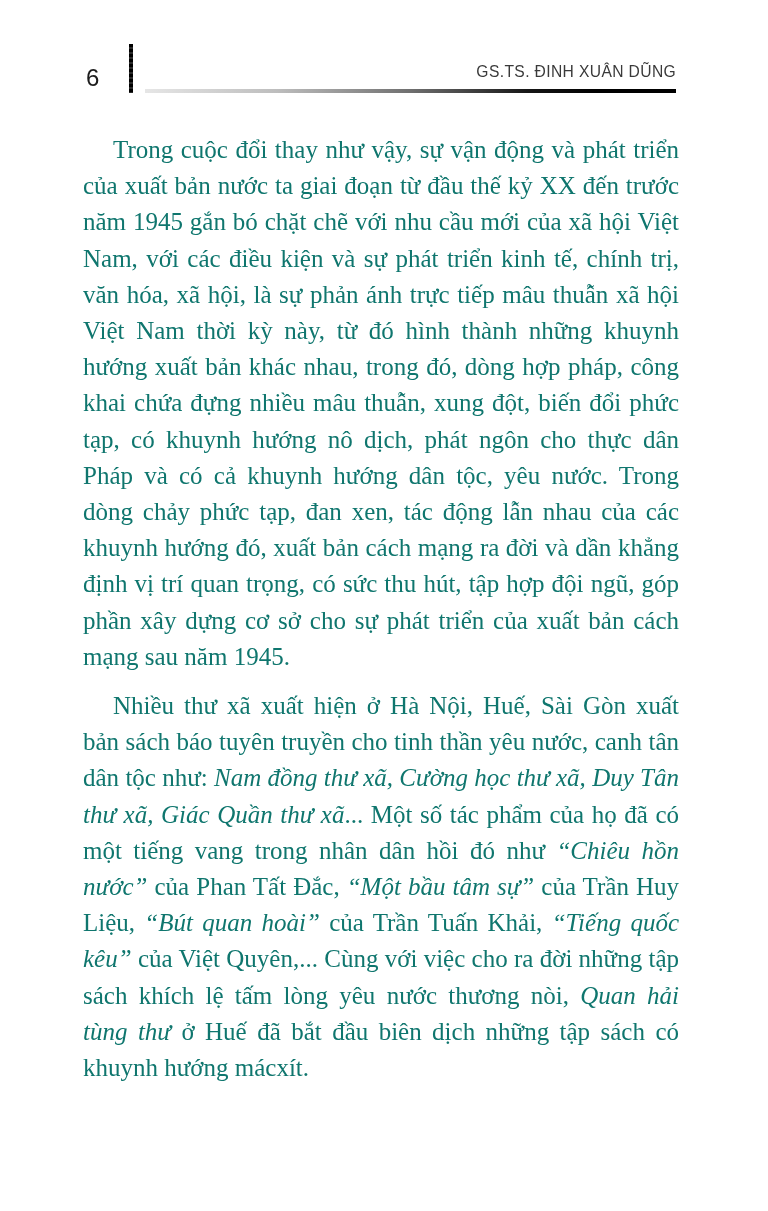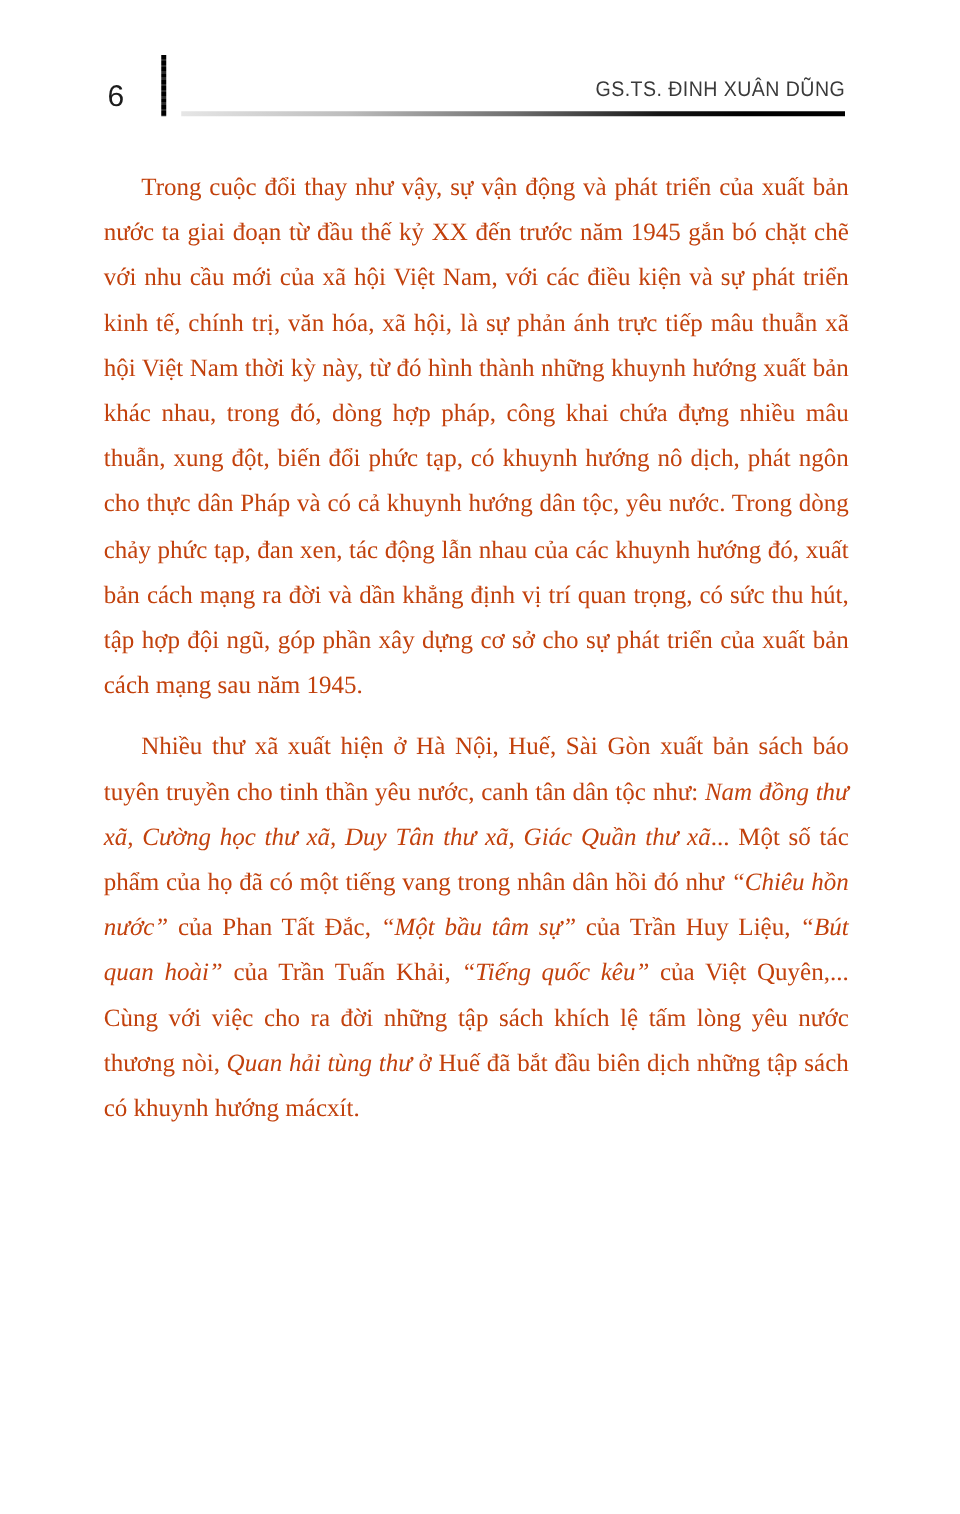--- a/index.html
+++ b/index.html
@@ -52,23 +52,23 @@
     width: 531px;
     height: 4px;
     background: linear-gradient(to right, #e6e6e6, #bdbdbd 25%, #6f6f6f 50%, #161616 72%, #000 85%);
   }
   
   .body-text {
     position: absolute;
     left: 83px;
     top: 132px;
     width: 596px;
-    font-size: 20px;
+    font-size: 25px;
     line-height: 36.2px;
-    color: #c2410c;
+    color: #0f766e;
     text-align: justify;
   }
   .body-text p {
     margin: 0;
     text-indent: 30px;
   }
   .body-text p + p {
     margin-top: 13px;
   }
   .body-text i {

